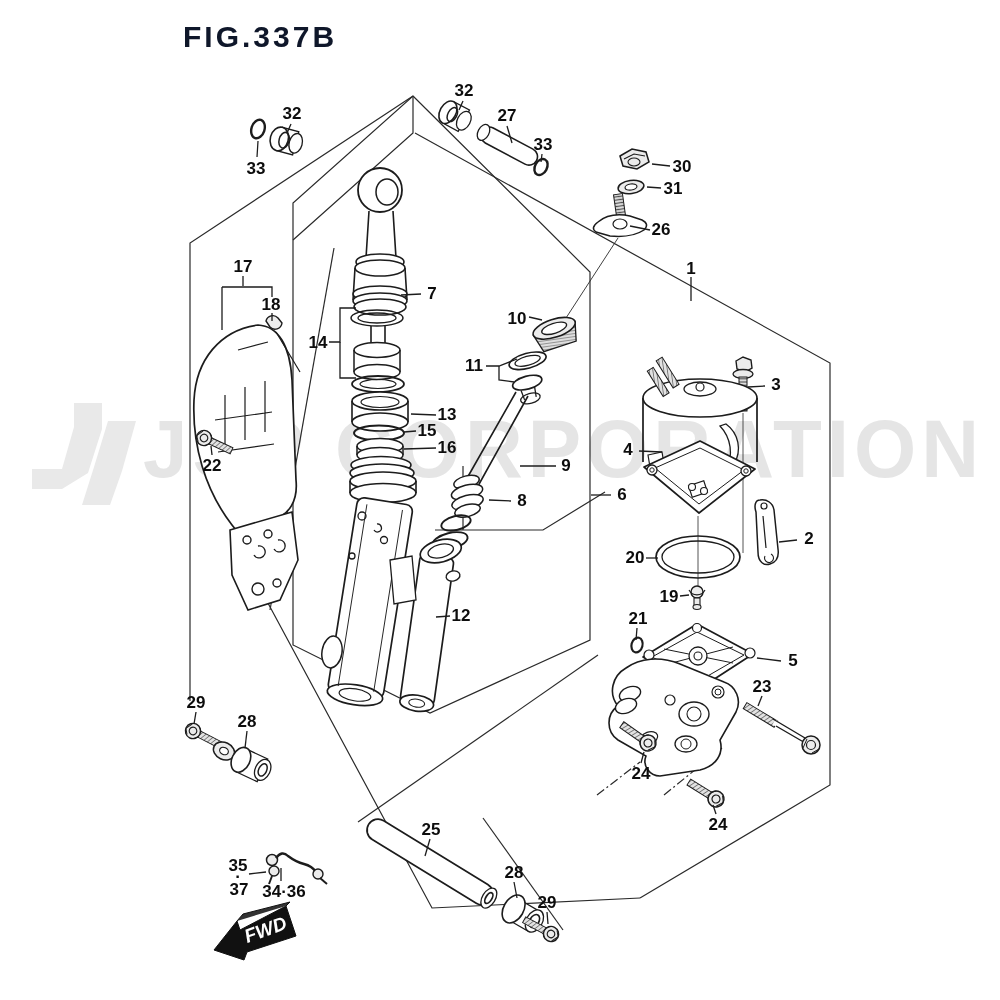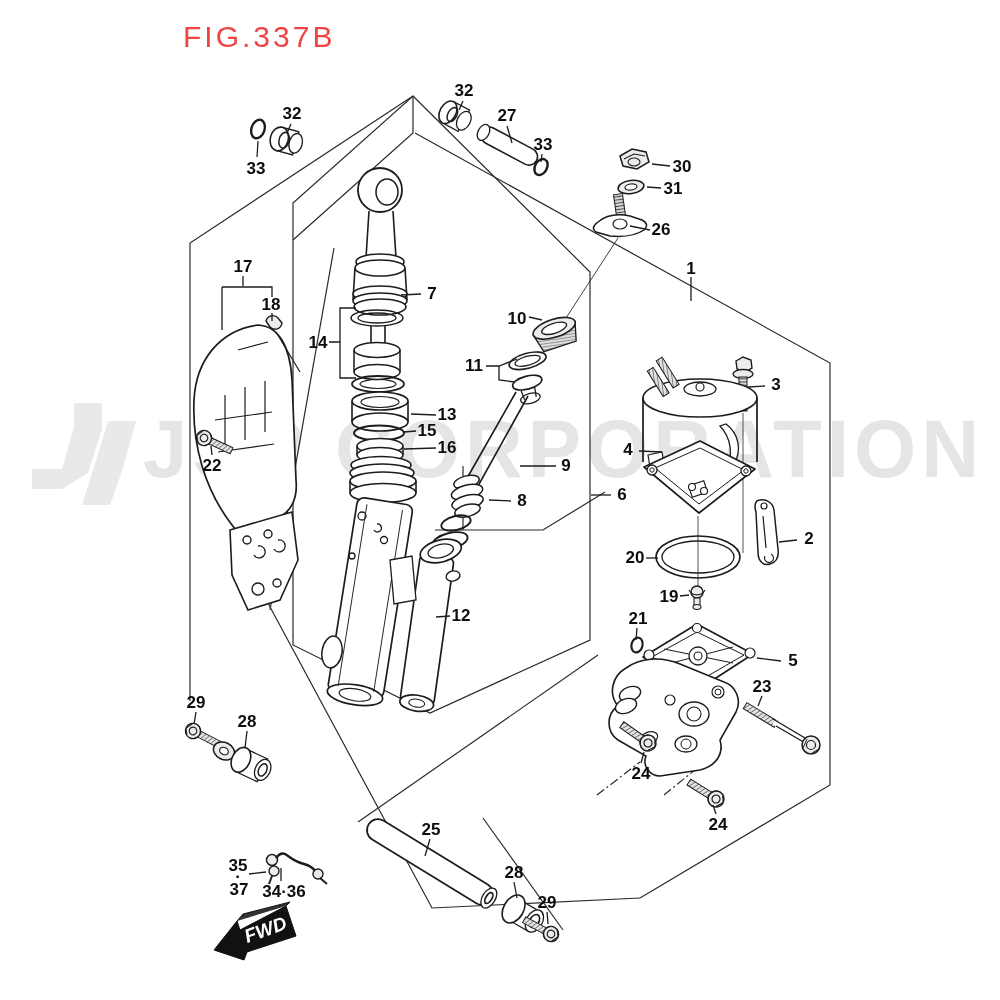--- a/index.html
+++ b/index.html
@@ -1,19 +1,19 @@
 <!DOCTYPE html>
 <html><head>
 <meta charset="utf-8">
 <style>
   html,body{margin:0;padding:0;}
   body{width:1000px;height:1000px;background:#ffffff;position:relative;overflow:hidden;
        font-family:"Liberation Sans",sans-serif;}
-  #title{position:absolute;left:183px;top:20px;font-size:30px;font-weight:400;
-         letter-spacing:3px;color:#ef4444;}
+  #title{position:absolute;left:183px;top:20px;font-size:30px;font-weight:700;
+         letter-spacing:3px;color:#0f172a;}
   #watermark{position:absolute;left:0;top:385px;width:1000px;height:130px;pointer-events:none;}
   #wm-text{position:absolute;left:143px;top:18px;font-size:80px;font-weight:700;
            letter-spacing:5px;color:#e5e5e5;white-space:nowrap;transform:scaleY(1.02);}
   #wm-logo{position:absolute;left:28px;top:8px;}
   svg#art{position:absolute;left:0;top:0;}
   .plabel{font-family:"Liberation Sans",sans-serif;font-weight:bold;font-size:17px;fill:#0d0d0d;}
 </style>
 </head>
 <body>
 

